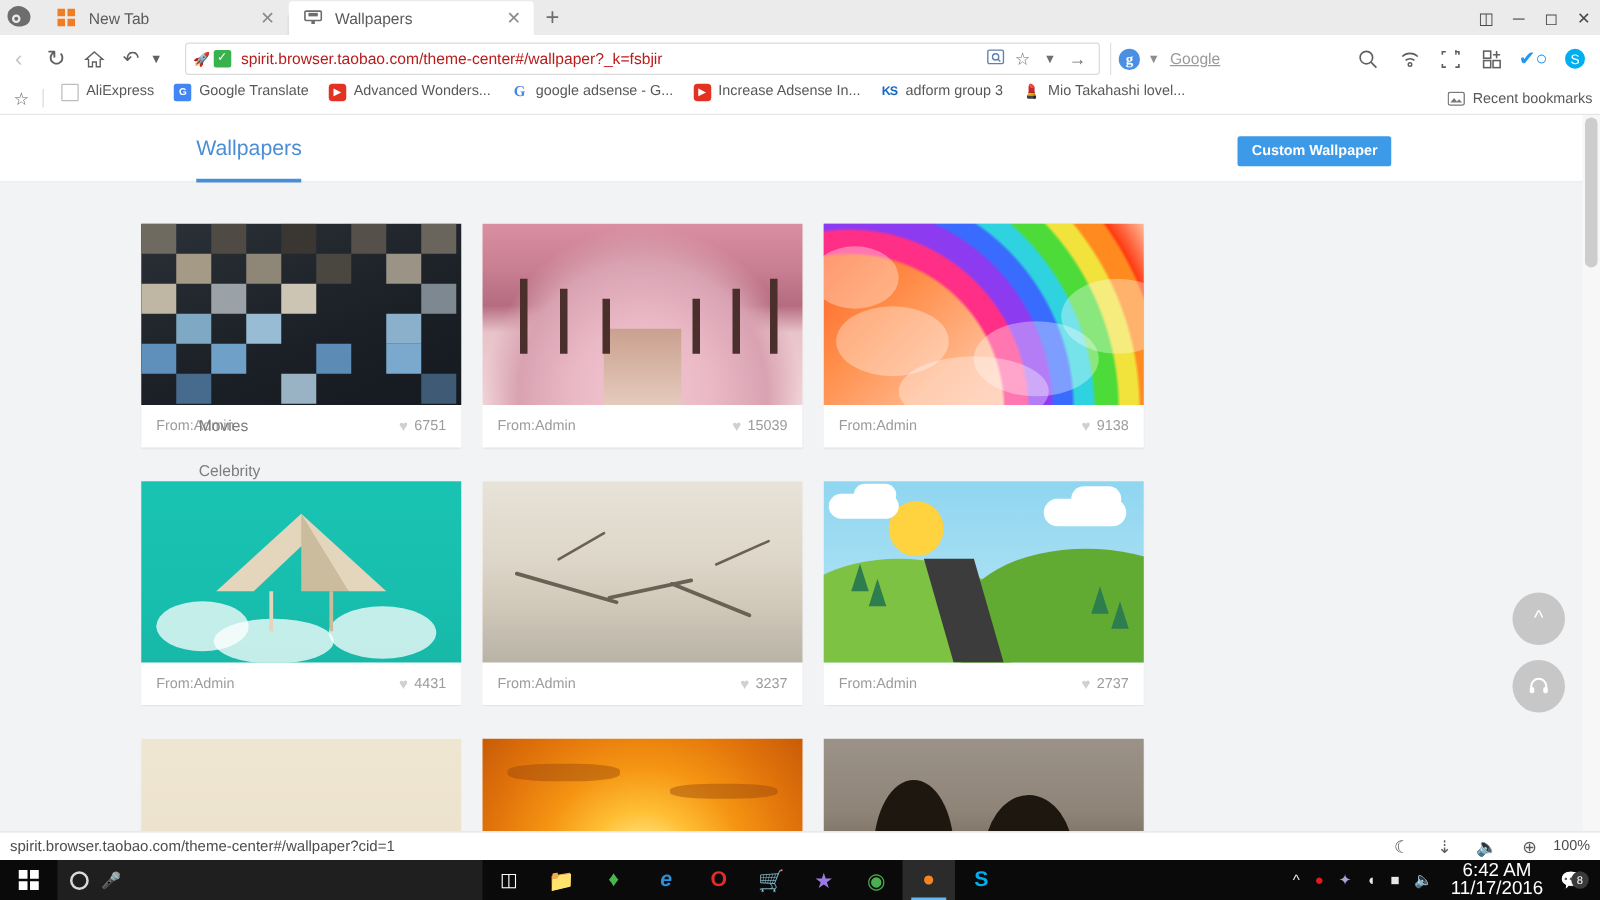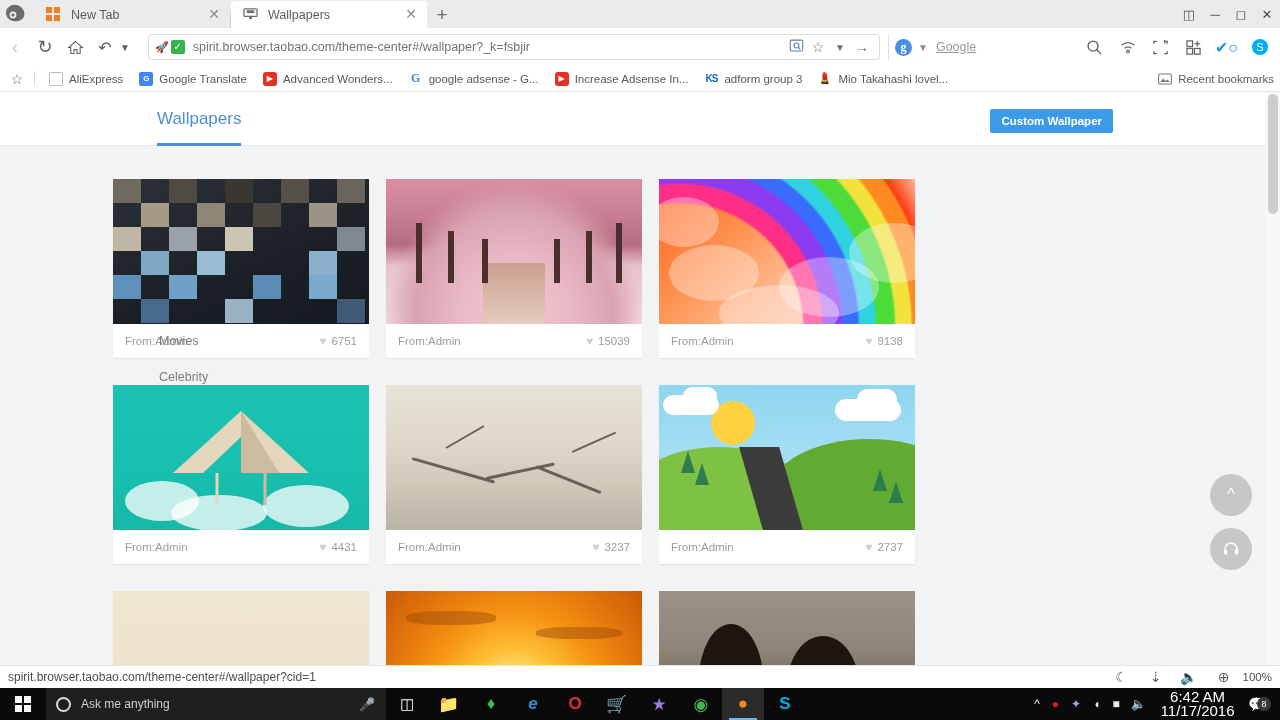--- a/index.html
+++ b/index.html
@@ -55,42 +55,42 @@
   .urlbar {
     flex: 1; height: 26px; margin: 0 6px 0 8px; background: #fff;
     border: 1px solid #dcdcdc; border-radius: 3px; display: flex; align-items: center;
     padding: 0 6px;
   }
   .url-rocket { font-size: 11px; margin-right: 2px; }
   .url-shield {
     width: 14px; height: 14px; background: #37b24d; border-radius: 2px; color: #fff;
     font-size: 10px; line-height: 14px; text-align: center; margin-right: 8px; flex: 0 0 14px;
   }
-  .url-text { font-size: 12.5px; color: #737373; white-space: nowrap; overflow: hidden; }
+  .url-text { font-size: 12.5px; color: #b91c1c; white-space: nowrap; overflow: hidden; }
   .url-right { display: flex; align-items: center; margin-left: auto; }
   .url-right .ri { width: 22px; text-align: center; color: #6f6f6f; font-size: 14px; }
   .searchbox { display: flex; align-items: center; width: 190px; height: 26px; padding-left: 6px;
     border-left: 1px solid #e2e2e2; margin-left: 2px; }
   .g-badge { width: 17px; height: 17px; border-radius: 50%; background: #4a90e2; color: #fff;
     font-size: 12px; font-weight: bold; line-height: 17px; text-align: center; font-family: "Liberation Serif", serif; }
   .search-caret { color: #8e8e8e; font-size: 10px; margin: 0 8px 0 6px; }
   .search-ph { color: #9a9a9a; font-size: 12.5px; text-decoration: underline; }
   .tool-icons { display: flex; align-items: center; padding-right: 4px; }
   .tool-icons .ti { width: 33px; height: 30px; display: flex; align-items: center; justify-content: center;
     color: #5f5f5f; font-size: 16px; }
 
   
   .bookmarks {
     position: absolute; top: 66px; left: 0; width: 1280px; height: 26px;
     background: #fff; display: flex; align-items: center; border-bottom: 1px solid #e6e6e6;
     font-size: 11.5px; color: #585858; overflow: hidden;
   }
   .bm-star { width: 34px; text-align: center; color: #636363; font-size: 14px; }
   .bm-div { width: 1px; height: 15px; background: #dcdcdc; margin-right: 6px; }
-  .bm { display: flex; align-items: center; padding: 0 8px; height: 24px; white-space: nowrap; }
+  .bm { display: flex; align-items: flex-start; padding: 0 8px; height: 24px; white-space: nowrap; }
   .bm-ico { width: 14px; height: 14px; margin-right: 6px; flex: 0 0 14px; position: relative;
     display: flex; align-items: center; justify-content: center; font-size: 10px; }
   .ico-page { border: 1px solid #bdbdbd; background: #fff; border-radius: 1px; }
   .ico-yt { background: #e33122; border-radius: 3px; color: #fff; font-size: 8px; }
   .ico-gt { background: #4285f4; color: #fff; font-size: 8px; font-weight: bold; border-radius: 2px; }
   .ico-g { color: #4285f4; font-weight: bold; font-size: 12px; font-family: "Liberation Serif", serif; }
   .ico-hs { color: #1668c1; font-weight: bold; font-size: 10px; letter-spacing: -1px; }
   .ico-lip { color: #e0352b; font-size: 11px; }
   .bm-mobile { margin-left: auto; display: flex; align-items: center; padding-right: 6px; white-space: nowrap; }
 
@@ -584,21 +584,20 @@
     <div class="start">
       <span class="win-logo">
           <i></i>
           <i></i>
           <i></i>
           <i></i>
         </span>
     </div>
     <div class="cortana">
       <span class="cortana-ring"></span>
-      <span class="cortana-txt">Ask me anything</span>
       <span class="cortana-mic">🎤</span>
     </div>
     <div class="taskview">◫</div>
     <div class="tb-apps">
       <div class="tb-app">
           <span style="color:#f3c04a;">📁</span>
         </div>
       <div class="tb-app">
           <span style="color:#46b84e;">♦</span>
         </div>

